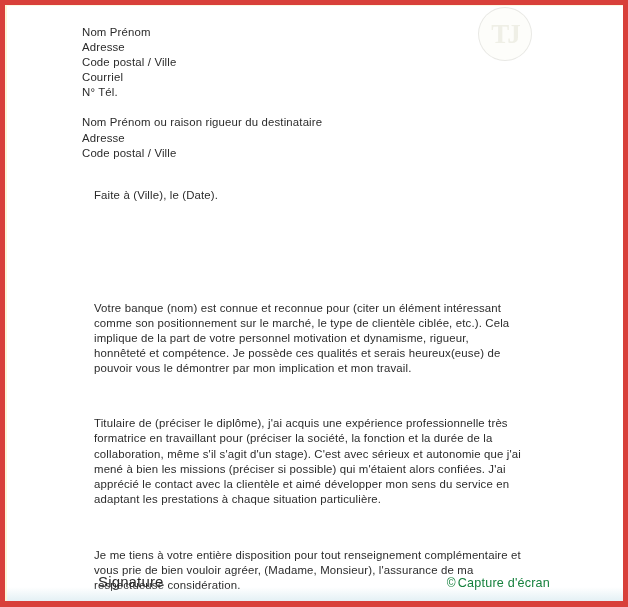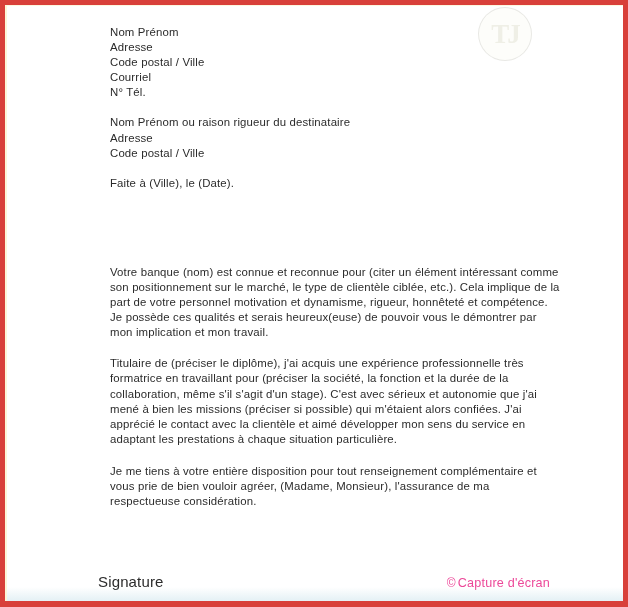--- a/index.html
+++ b/index.html
@@ -42,41 +42,41 @@
     position: absolute;
     left: 0; right: 0; bottom: 0;
     height: 14px;
     background: linear-gradient(to bottom, rgba(232,243,246,0) 0%, rgba(223,238,243,0.85) 100%);
     pointer-events: none;
   }
 
   
   #letter {
     position: absolute;
-    left: 103px;
+    left: 75px;
     top: 19px;
     width: 452px;
     color: #2b2b2b;
     font-size: 11.4px;
     line-height: 15.1px;
     letter-spacing: 0.15px;
     -webkit-font-smoothing: antialiased;
   }
 
   .block {
     margin: 0;
     padding: 0;
   }
   .block .line {
     display: block;
     white-space: nowrap;
   }
 
   .para {
-    margin: 0;
+    margin: 12px;
     text-align: left;
   }
 
   
   .gap-sender     { height: 15px; }
   .gap-recipient  { height: 15px; }
   .gap-date       { height: 43px; }
   .gap-objet      { height: 15px; }
   .gap-salut      { height: 16px; }
   .gap-p1         { height: 16px; }
@@ -118,21 +118,21 @@
     justify-content: space-between;
   }
   #signature-label {
     font-size: 15px;
     color: #2b2b2b;
     letter-spacing: 0.15px;
     margin-top: 15px;
   }
   #capture-credit {
     font-size: 12.6px;
-    color: #ec4899;
+    color: #15803d;
     letter-spacing: 0.2px;
     white-space: nowrap;
   }
   #capture-credit .copy-mark {
     font-size: 12px;
     margin-right: 2px;
   }
 </style>
 </head>
 <body>

